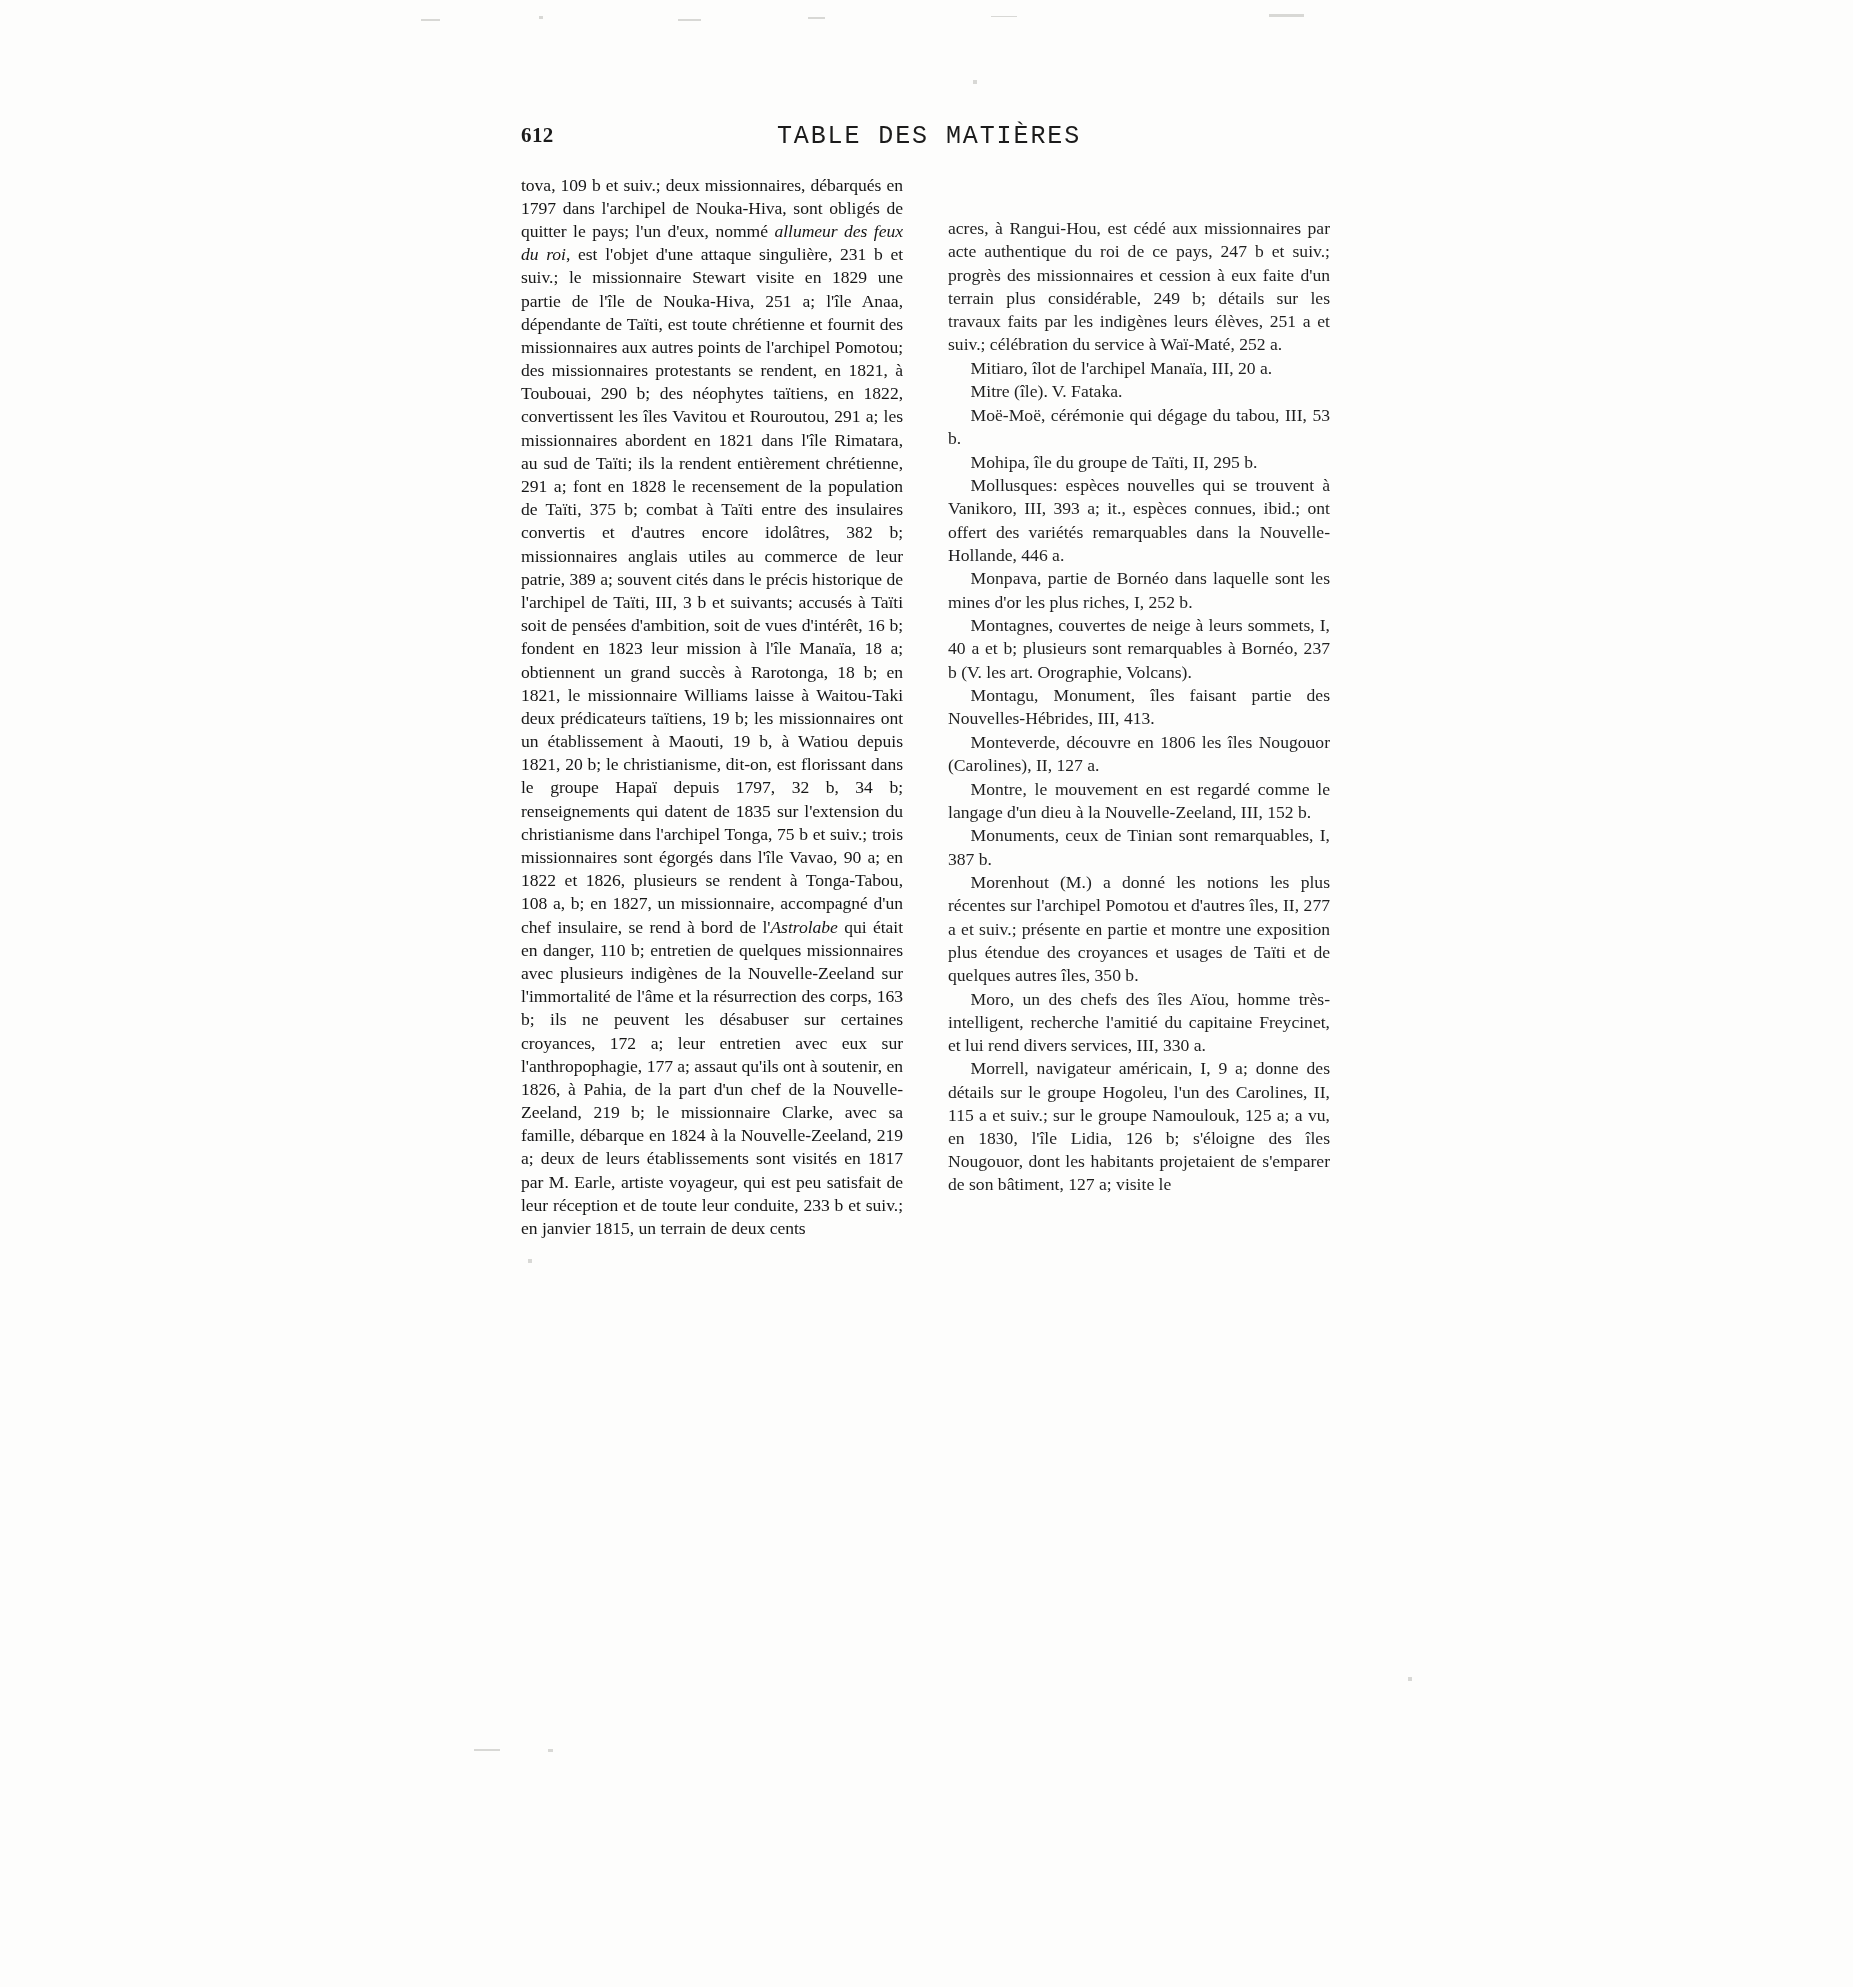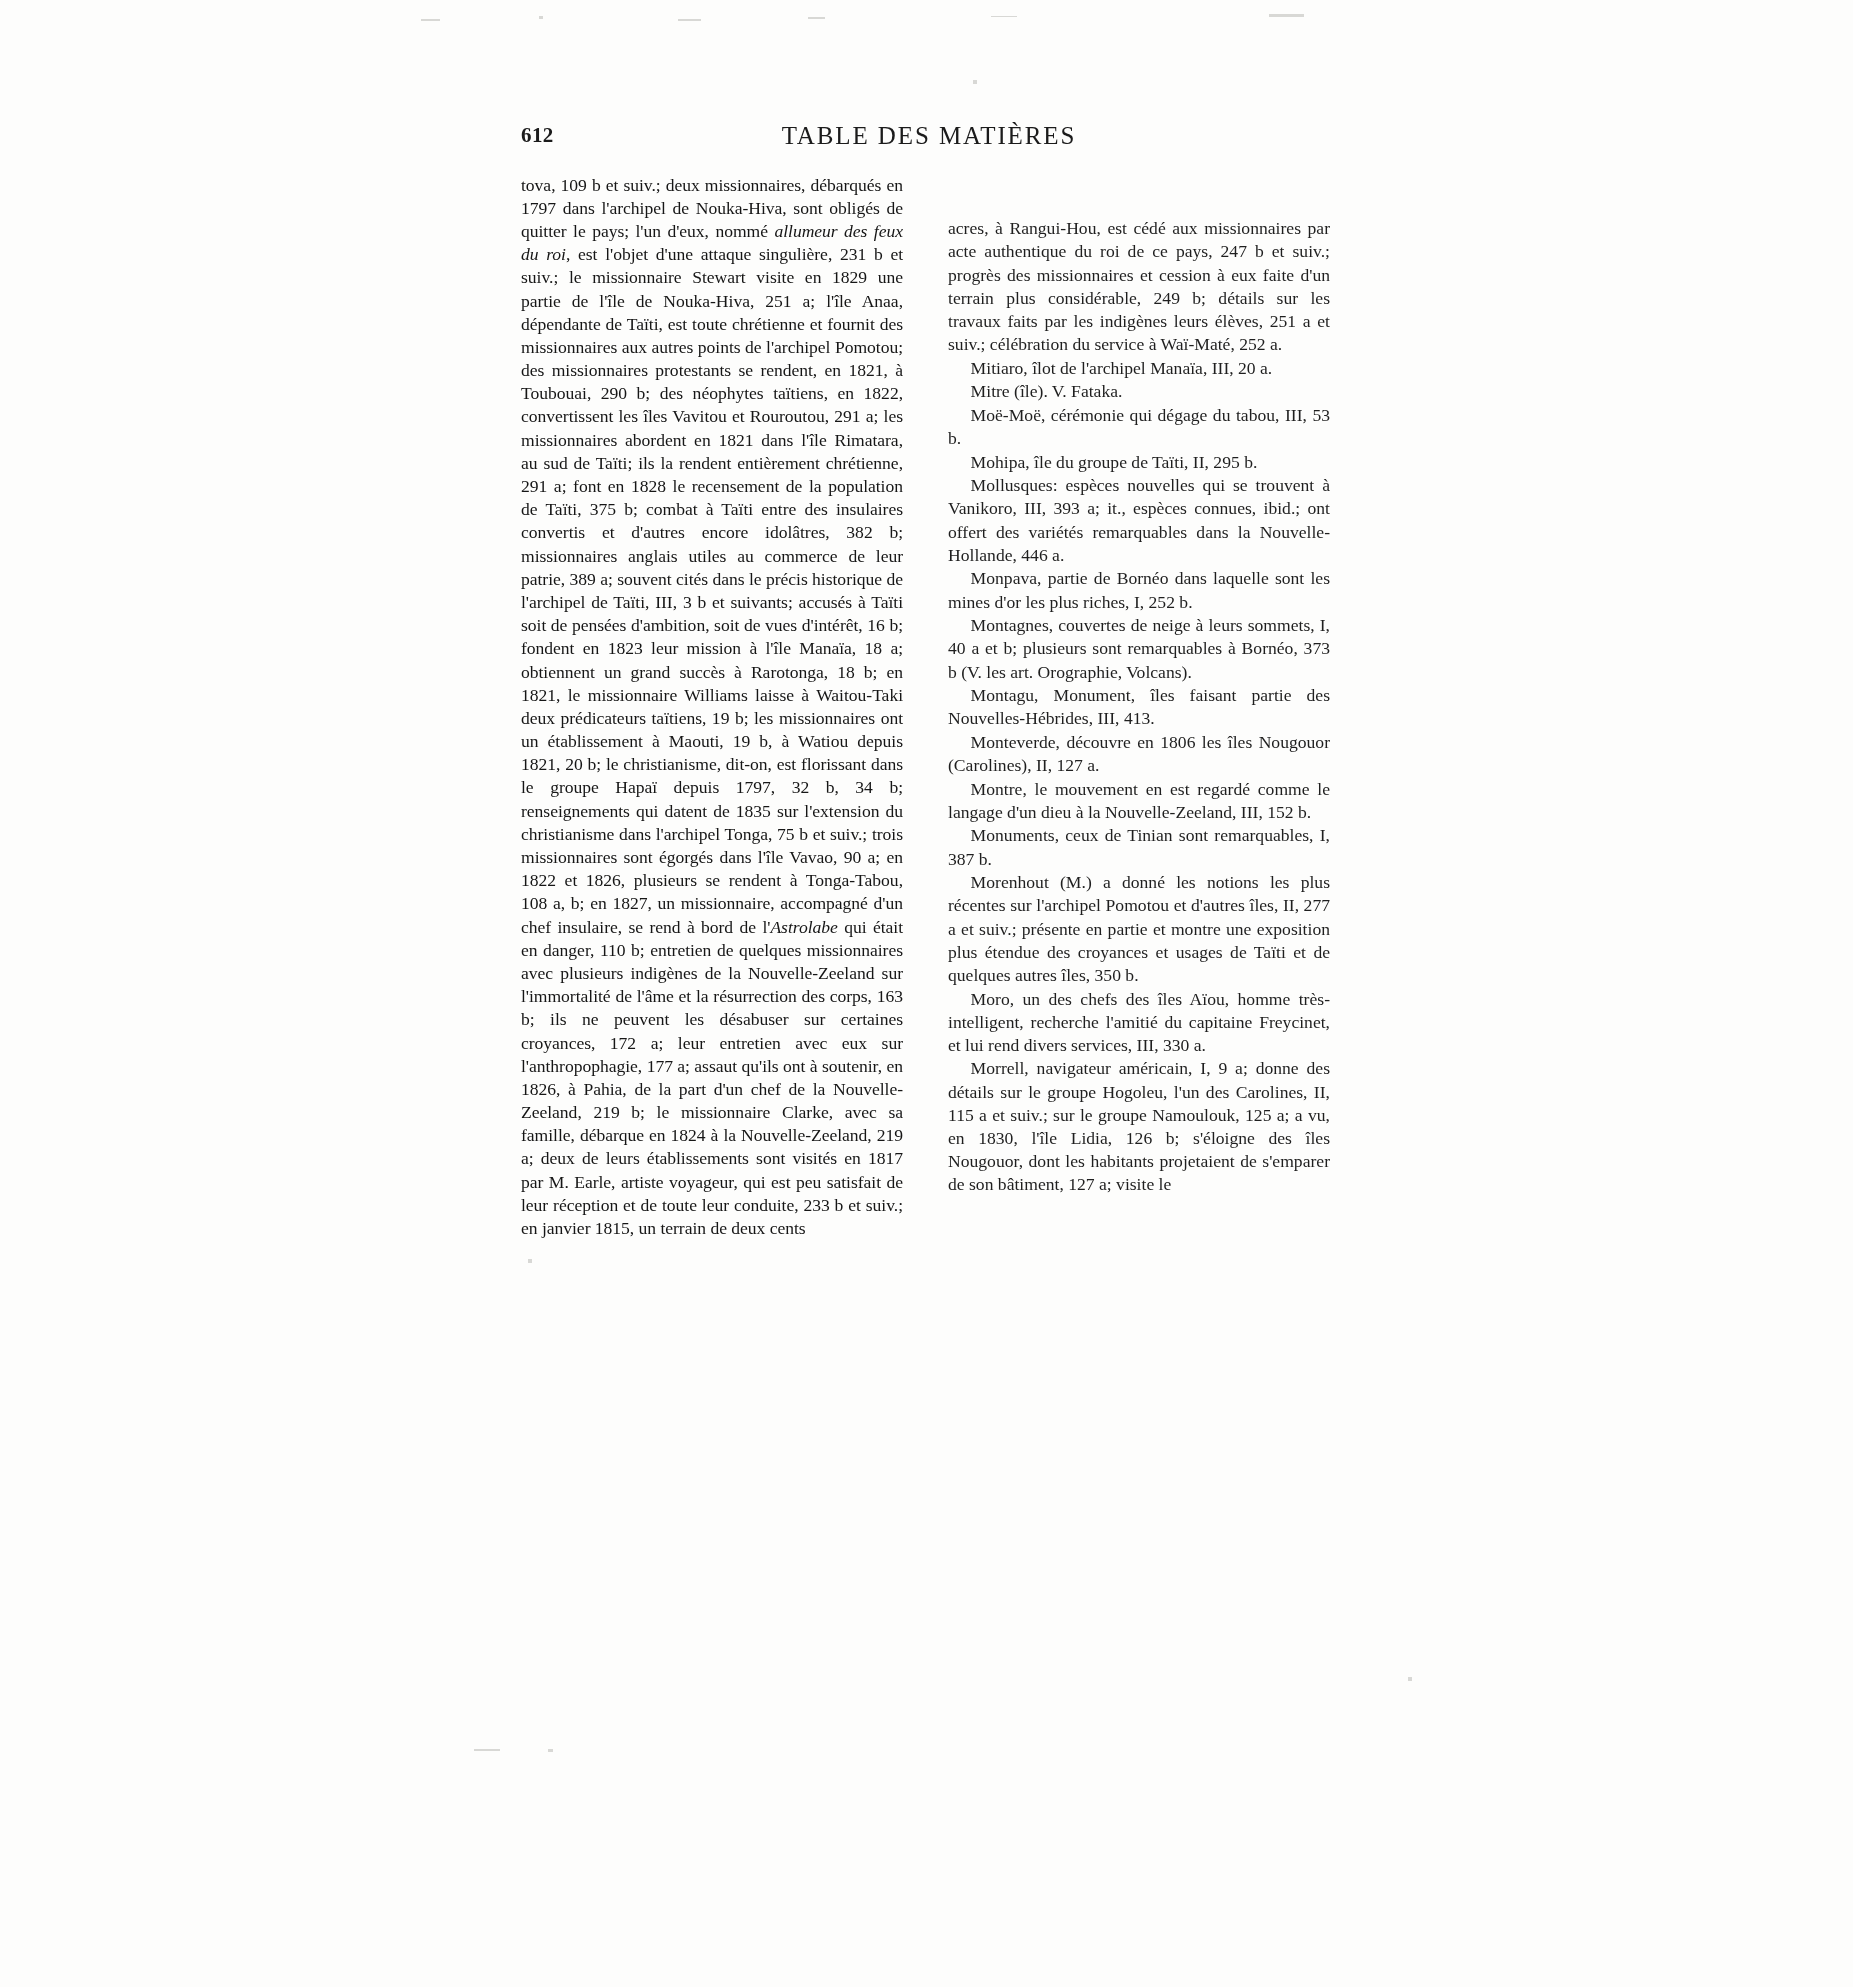--- a/index.html
+++ b/index.html
@@ -54,21 +54,21 @@
     font-size: 21px;
     letter-spacing: 0.4px;
     color: #1b1b1b;
   }
   .running-head {
     position: absolute;
     left: 104px;
     top: 8.7px;
     width: 608px;
     text-align: center;
-    font-family: Liberation Serif, serif;
+    font-family: Liberation Mono, monospace;
     font-size: 25px;
     letter-spacing: 1.9px;
     color: #1b1b1b;
   }
 
   .columns {
     display: flex;
     gap: 45px;
     align-items: center;
   }
@@ -140,21 +140,21 @@
       </div>
 
       <div class="col col-right">
         <p class="entry first">acres, à Rangui-Hou, est cédé aux missionnaires par acte authentique du roi de ce pays, 247 b et suiv.; progrès des missionnaires et cession à eux faite d'un terrain plus considérable, 249 b; détails sur les travaux faits par les indigènes leurs élèves, 251 a et suiv.; célébration du service à Waï-Maté, 252 a.</p>
         <p class="entry indent">Mitiaro, îlot de l'archipel Manaïa, III, 20 a.</p>
         <p class="entry indent">Mitre (île). V. Fataka.</p>
         <p class="entry indent">Moë-Moë, cérémonie qui dégage du tabou, III, 53 b.</p>
         <p class="entry indent">Mohipa, île du groupe de Taïti, II, 295 b.</p>
         <p class="entry indent">Mollusques: espèces nouvelles qui se trouvent à Vanikoro, III, 393 a; it., espèces connues, ibid.; ont offert des variétés remarquables dans la Nouvelle-Hollande, 446 a.</p>
         <p class="entry indent">Monpava, partie de Bornéo dans laquelle sont les mines d'or les plus riches, I, 252 b.</p>
-        <p class="entry indent">Montagnes, couvertes de neige à leurs sommets, I, 40 a et b; plusieurs sont remarquables à Bornéo, 373 b (V. les art. Orographie, Volcans).</p>
+        <p class="entry indent">Montagnes, couvertes de neige à leurs sommets, I, 40 a et b; plusieurs sont remarquables à Bornéo, 237 b (V. les art. Orographie, Volcans).</p>
         <p class="entry indent">Montagu, Monument, îles faisant partie des Nouvelles-Hébrides, III, 413.</p>
         <p class="entry indent">Monteverde, découvre en 1806 les îles Nougouor (Carolines), II, 127 a.</p>
         <p class="entry indent">Montre, le mouvement en est regardé comme le langage d'un dieu à la Nouvelle-Zeeland, III, 152 b.</p>
         <p class="entry indent">Monuments, ceux de Tinian sont remarquables, I, 387 b.</p>
         <p class="entry indent">Morenhout (M.) a donné les notions les plus récentes sur l'archipel Pomotou et d'autres îles, II, 277 a et suiv.; présente en partie et montre une exposition plus étendue des croyances et usages de Taïti et de quelques autres îles, 350 b.</p>
         <p class="entry indent">Moro, un des chefs des îles Aïou, homme très-intelligent, recherche l'amitié du capitaine Freycinet, et lui rend divers services, III, 330 a.</p>
         <p class="entry indent">Morrell, navigateur américain, I, 9 a; donne des détails sur le groupe Hogoleu, l'un des Carolines, II, 115 a et suiv.; sur le groupe Namoulouk, 125 a; a vu, en 1830, l'île Lidia, 126 b; s'éloigne des îles Nougouor, dont les habitants projetaient de s'emparer de son bâtiment, 127 a; visite le</p>
       </div>
 
     </div>

